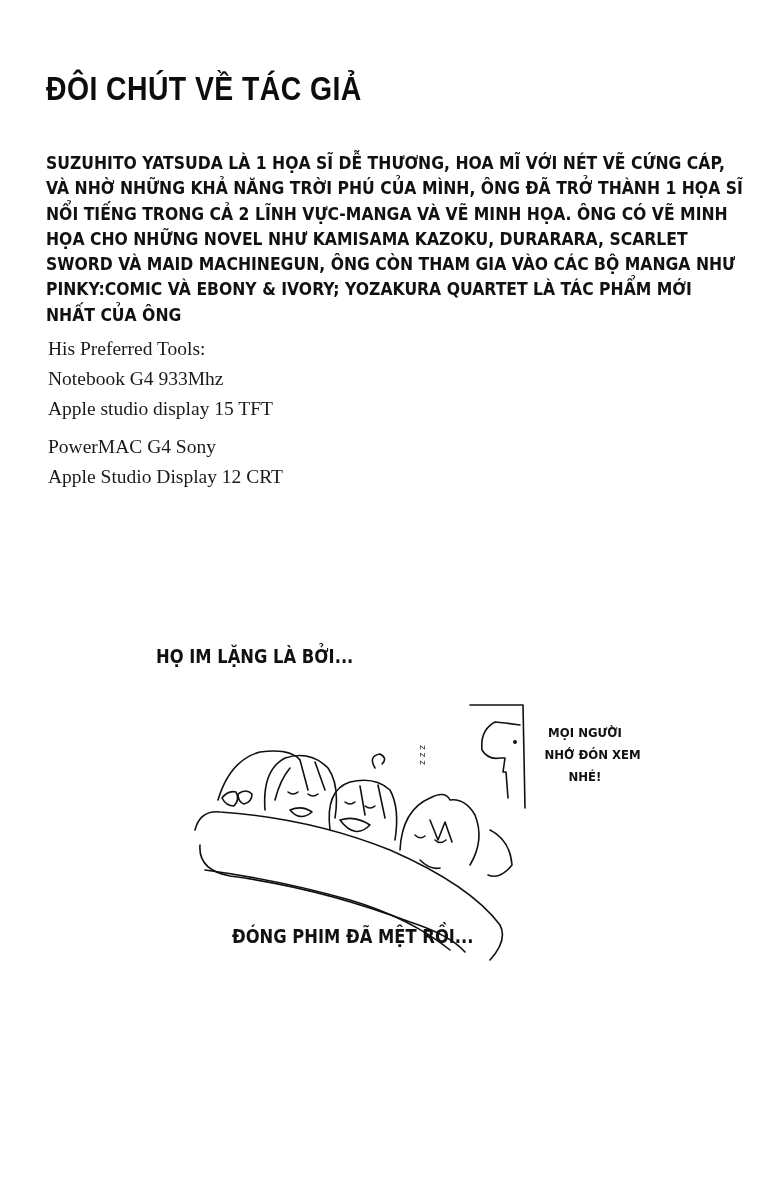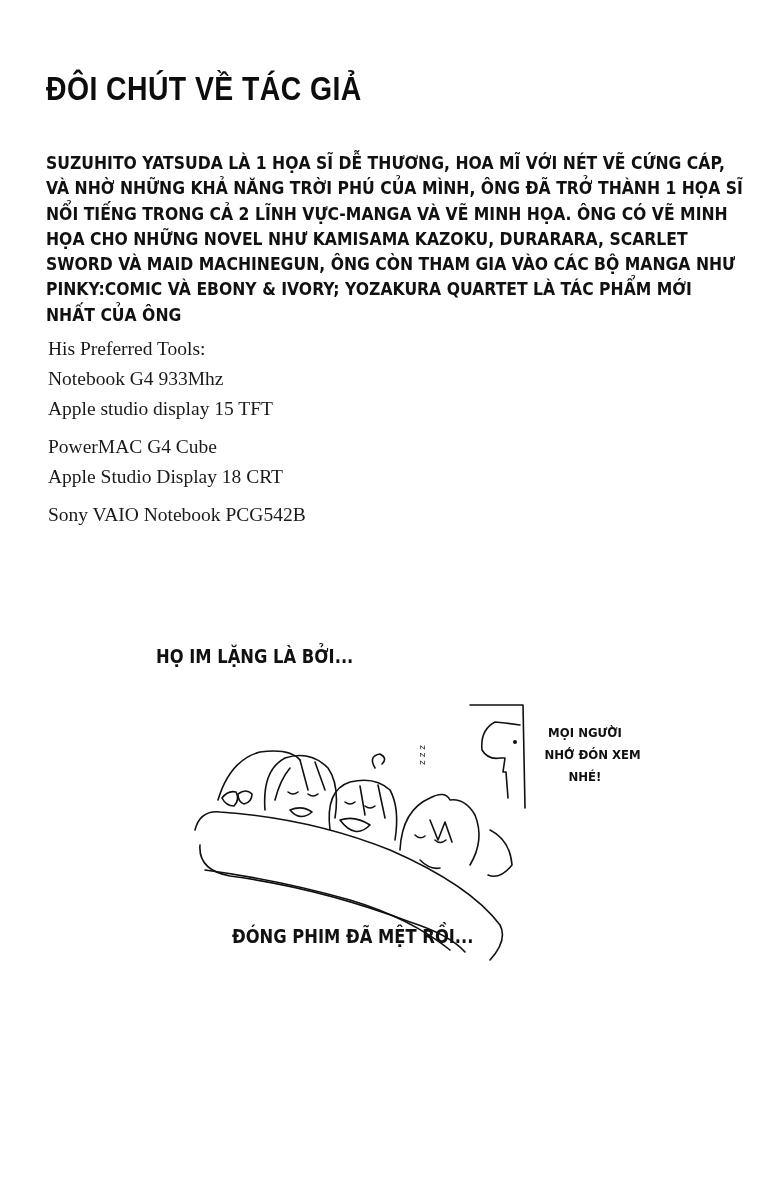--- a/index.html
+++ b/index.html
@@ -55,24 +55,23 @@
     <div>SWORD VÀ MAID MACHINEGUN, ÔNG CÒN THAM GIA VÀO CÁC BỘ MANGA NHƯ</div>
     <div>PINKY:COMIC VÀ EBONY &amp; IVORY; YOZAKURA QUARTET LÀ TÁC PHẨM MỚI</div>
     <div>NHẤT CỦA ÔNG</div>
   </div>
 
   <div class="tools">
     <div class="line">His Preferred Tools:</div>
     <div class="line">Notebook G4 933Mhz</div>
     <div class="line">Apple studio display 15 TFT</div>
     <div class="gap"></div>
-    <div class="line">PowerMAC G4 Cube</div>
-    <div class="line">Apple Studio Display 18 CRT</div>
+    <div class="line">PowerMAC G4 Sony</div>
+    <div class="line">Apple Studio Display 12 CRT</div>
     <div class="gap"></div>
-    <div class="line">Sony VAIO Notebook PCG542B</div>
   </div>
 
   <div class="caption cap1">HỌ IM LẶNG LÀ BỞI...</div>
 
   <svg class="illustration" viewBox="0 0 350 275" fill="none" stroke="#111" stroke-width="1.6" stroke-linecap="round" stroke-linejoin="round">
 
     <path d="M280 15 L333 15 L335 118"></path>
     <path d="M330 35 L315 33 L305 32 Q290 40 292 60 Q298 70 310 68 L315 68 L313 82 L316 82 L318 108"></path>
     <circle cx="325" cy="52" r="1.2" fill="#111"></circle>
 

